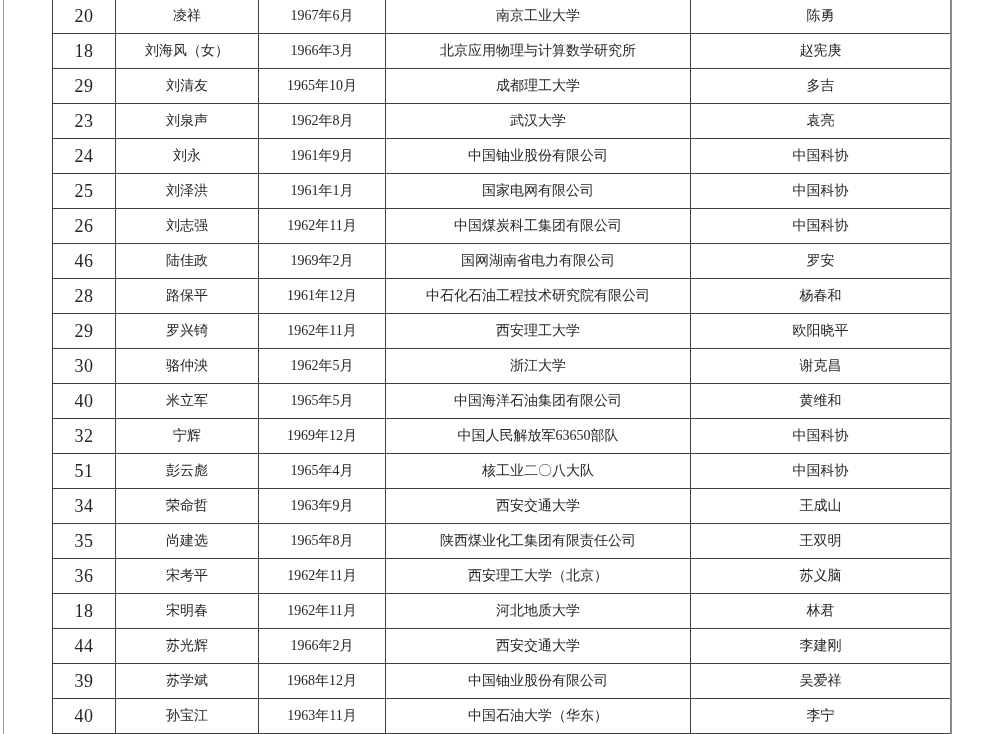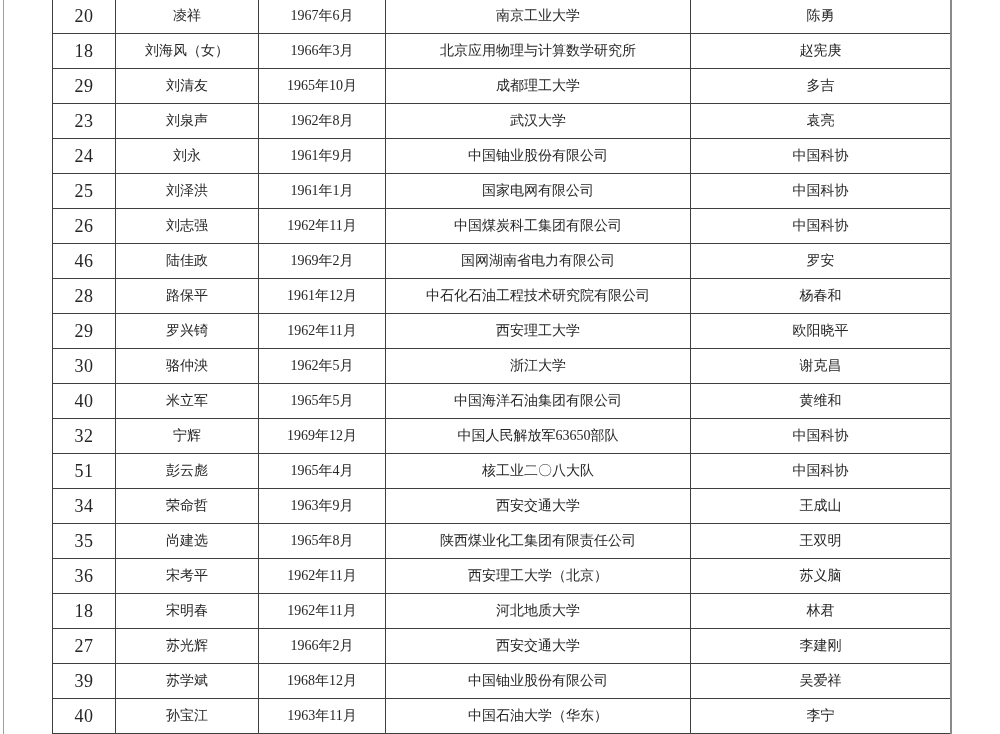--- a/index.html
+++ b/index.html
@@ -179,21 +179,21 @@
     <div class="cell">苏义脑</div>
   </div>
       <div class="row-group" style="display: contents;">
     <div class="cell num v">18</div>
     <div class="cell v">宋明春</div>
     <div class="cell v">1962年11月</div>
     <div class="cell v">河北地质大学</div>
     <div class="cell">林君</div>
   </div>
       <div class="row-group" style="display: contents;">
-    <div class="cell num v">27</div>
+    <div class="cell num v">44</div>
     <div class="cell v">苏光辉</div>
     <div class="cell v">1966年2月</div>
     <div class="cell v">西安交通大学</div>
     <div class="cell">李建刚</div>
   </div>
       <div class="row-group" style="display: contents;">
     <div class="cell num v">39</div>
     <div class="cell v">苏学斌</div>
     <div class="cell v">1968年12月</div>
     <div class="cell v">中国铀业股份有限公司</div>

